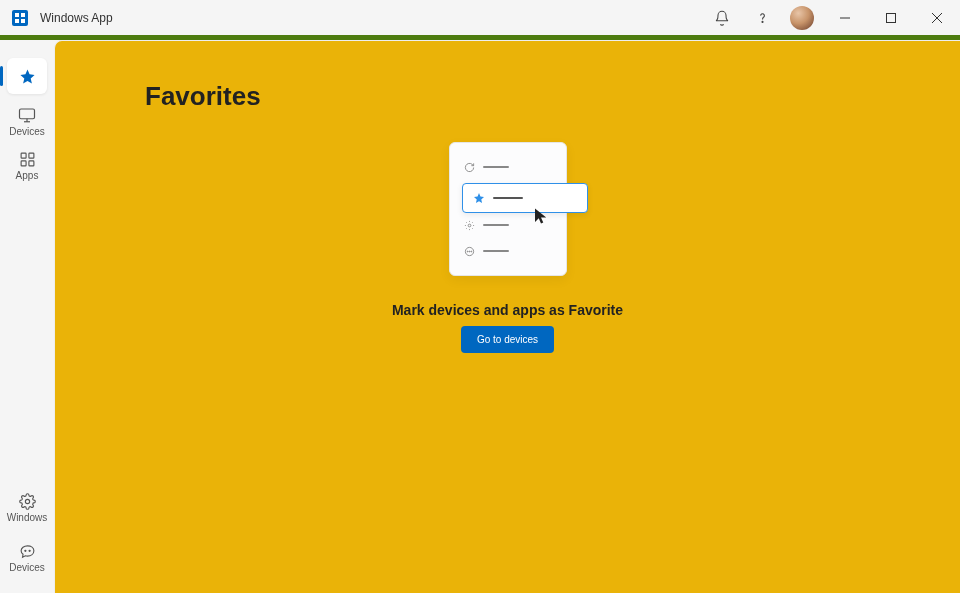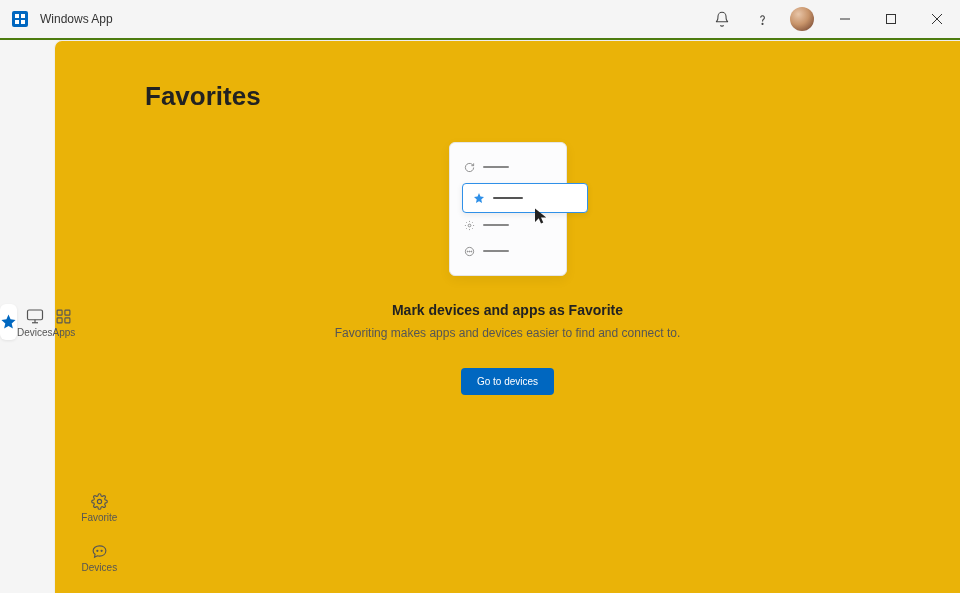--- a/index.html
+++ b/index.html
@@ -9,21 +9,21 @@
       background: #f5f5f5;
       overflow: hidden;
       position: relative;
     }
     .titlebar {
       height: 40px;
       background: #f5f5f5;
       display: flex;
       align-items: center;
       padding-left: 12px;
-      border-bottom: 2px solid #4d7c0f;
+      border-bottom: 5px solid #4d7c0f;
     }
     .titlebar-icon {
       width: 16px; height: 16px;
       display: inline-flex; align-items: center; justify-content: center;
       margin-right: 12px;
     }
     .titlebar-title {
       font-size: 12px;
       color: #333;
       flex: 0 0 auto;
@@ -57,21 +57,21 @@
 
     .app-body {
       display: flex;
       height: calc(100% - 40px);
     }
 
     .sidebar {
       width: 54px;
       background: #f5f5f5;
       display: flex;
-      flex-direction: row;
+      flex-direction: column;
       align-items: center;
       padding-top: 18px;
       position: relative;
     }
     .sidebar-item {
       width: 40px; height: 40px;
       display: flex;
       flex-direction: column;
       align-items: center;
       justify-content: center;
@@ -293,21 +293,21 @@
       <span class="sidebar-label">Apps</span>
     </div>
     <div class="sidebar-bottom">
       <div class="sidebar-item labeled">
         <span class="sidebar-icon">
           <svg width="17" height="17" viewBox="0 0 24 24" fill="none" stroke="currentColor" stroke-width="1.6">
               <circle cx="12" cy="12" r="3"></circle>
               <path d="M19.4 15a1.7 1.7 0 0 0 .34 1.87l.06.06a2 2 0 1 1-2.83 2.83l-.06-.06a1.7 1.7 0 0 0-1.87-.34 1.7 1.7 0 0 0-1.03 1.56V21a2 2 0 1 1-4 0v-.09A1.7 1.7 0 0 0 9 19.4a1.7 1.7 0 0 0-1.87.34l-.06.06a2 2 0 1 1-2.83-2.83l.06-.06A1.7 1.7 0 0 0 4.6 15a1.7 1.7 0 0 0-1.56-1.03H3a2 2 0 1 1 0-4h.09A1.7 1.7 0 0 0 4.6 9a1.7 1.7 0 0 0-.34-1.87l-.06-.06a2 2 0 1 1 2.83-2.83l.06.06A1.7 1.7 0 0 0 9 4.6a1.7 1.7 0 0 0 1.03-1.56V3a2 2 0 1 1 4 0v.09c0 .68.4 1.29 1.03 1.56a1.7 1.7 0 0 0 1.87-.34l.06-.06a2 2 0 1 1 2.83 2.83l-.06.06A1.7 1.7 0 0 0 19.4 9c.27.63.88 1.03 1.56 1.03H21a2 2 0 1 1 0 4h-.09a1.7 1.7 0 0 0-1.51 1z"></path>
             </svg>
         </span>
-        <span class="sidebar-label">Favorite</span>
+        <span class="sidebar-label">Windows</span>
       </div>
       <div class="sidebar-item labeled">
         <span class="sidebar-icon">
           <svg width="17" height="17" viewBox="0 0 24 24" fill="none" stroke="currentColor" stroke-width="1.6">
               <path d="M12 4 C7 4 3 7 3 11 c0 2 1 3.8 2.7 5 L5 20 l4-2 c1 .3 2 .5 3 .5 5 0 9-3 9-7.5 S17 4 12 4z"></path>
               <circle cx="9" cy="11" r="0.8" fill="currentColor"></circle>
               <circle cx="15" cy="11" r="0.8" fill="currentColor"></circle>
             </svg>
         </span>
         <span class="sidebar-label">Devices</span>
@@ -358,20 +358,19 @@
                 <circle cx="8" cy="12" r="1" fill="currentColor"></circle>
                 <circle cx="12" cy="12" r="1" fill="currentColor"></circle>
                 <circle cx="16" cy="12" r="1" fill="currentColor"></circle>
               </svg>
           </span>
           <span class="illu-line"></span>
         </div>
       </div>
 
       <div class="empty-heading">Mark devices and apps as Favorite</div>
-      <div class="empty-sub">Favoriting makes apps and devices easier to find and connect to.</div>
 
       <div class="cta-row">
         <button class="cta-btn">Go to devices</button>
       </div>
     </div>
   </main>
 </div>
 
 </body></html>

